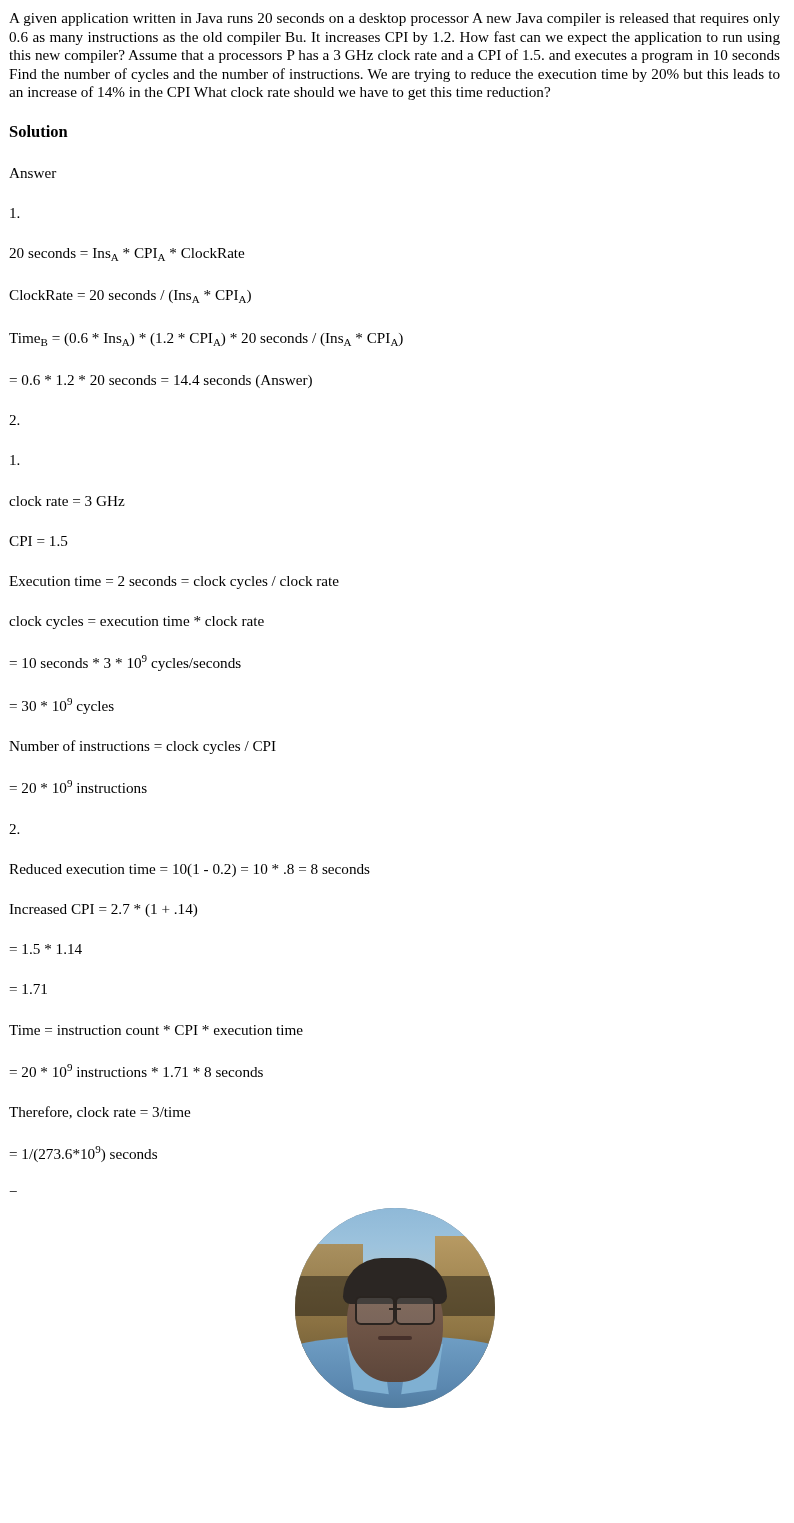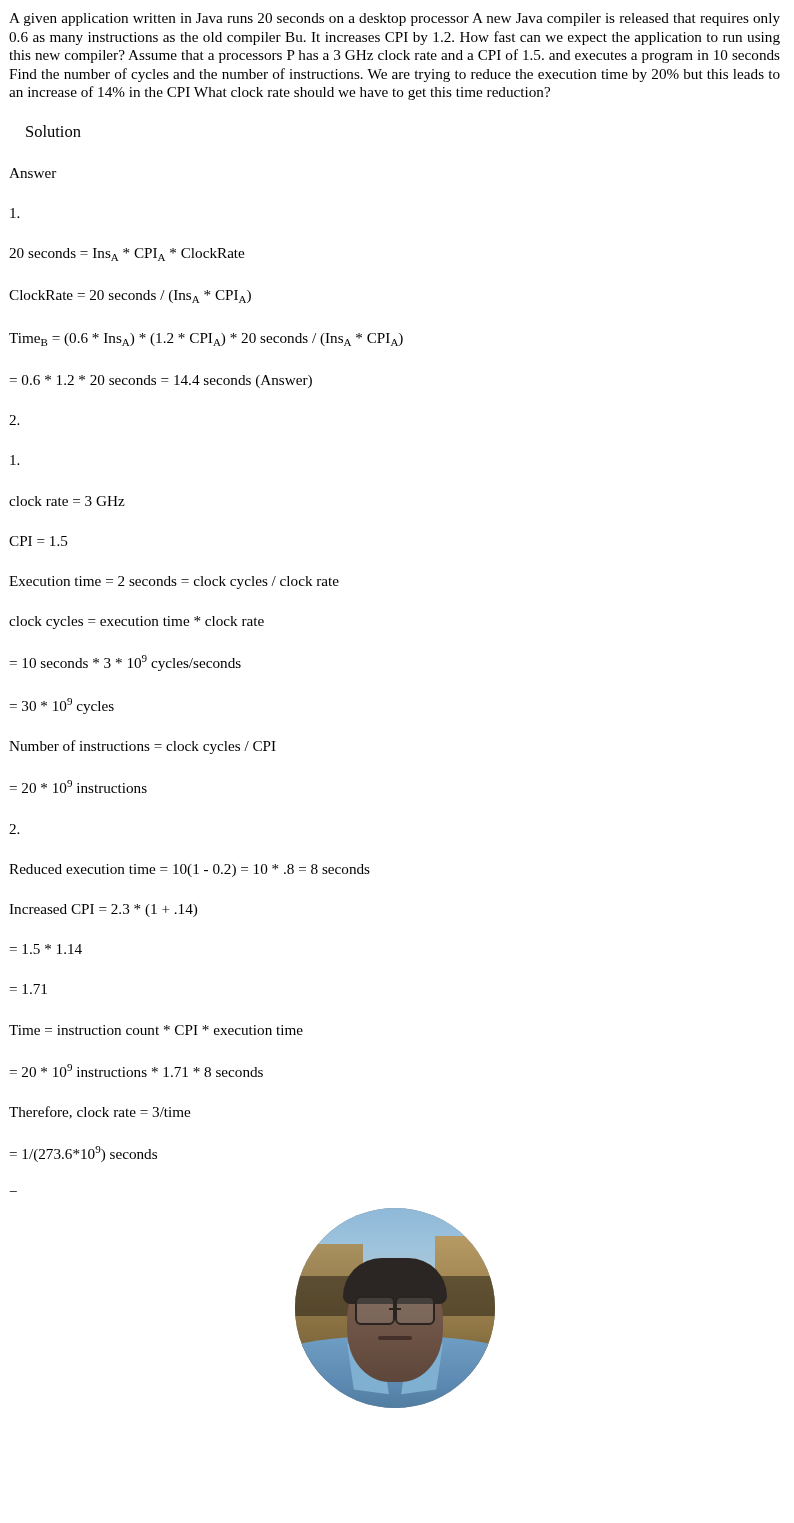--- a/index.html
+++ b/index.html
@@ -21,22 +21,22 @@
     padding: 6px 14px 0 9px;
   }
   .question {
     font-size: 15.2px;
     line-height: 1.22;
     text-align: justify;
     margin: 3px 0 0 0;
   }
   h2.solution-heading {
     font-size: 16.5px;
-    font-weight: normal;
-    margin: 20px 0 0 16px;
+    font-weight: bold;
+    margin: 20px 0 0 0;
     line-height: 1.2;
   }
   .line {
     font-size: 15.2px;
     line-height: 1.2;
     margin: 22px 0 0 0;
     white-space: normal;
   }
   sub {
     font-size: 11px;
@@ -201,21 +201,21 @@
     <p class="line">clock rate = 3 GHz</p>
     <p class="line">CPI = 1.5</p>
     <p class="line">Execution time = 2 seconds = clock cycles / clock rate</p>
     <p class="line">clock cycles = execution time * clock rate</p>
     <p class="line">= 10 seconds * 3 * 10<sup>9</sup> cycles/seconds</p>
     <p class="line">= 30 * 10<sup>9</sup> cycles</p>
     <p class="line">Number of instructions = clock cycles / CPI</p>
     <p class="line">= 20 * 10<sup>9</sup> instructions</p>
     <p class="line">2.</p>
     <p class="line">Reduced execution time = 10(1 - 0.2) = 10 * .8 = 8 seconds</p>
-    <p class="line">Increased CPI = 2.3 * (1 + .14)</p>
+    <p class="line">Increased CPI = 2.7 * (1 + .14)</p>
     <p class="line">= 1.5 * 1.14</p>
     <p class="line">= 1.71</p>
     <p class="line">Time = instruction count * CPI * execution time</p>
     <p class="line">= 20 * 10<sup>9</sup> instructions * 1.71 * 8 seconds</p>
     <p class="line">Therefore, clock rate = 3/time</p>
     <p class="line">= 1/(273.6*10<sup>9</sup>) seconds</p>
   </div>
 
   <div class="cut-line">=</div>
 

